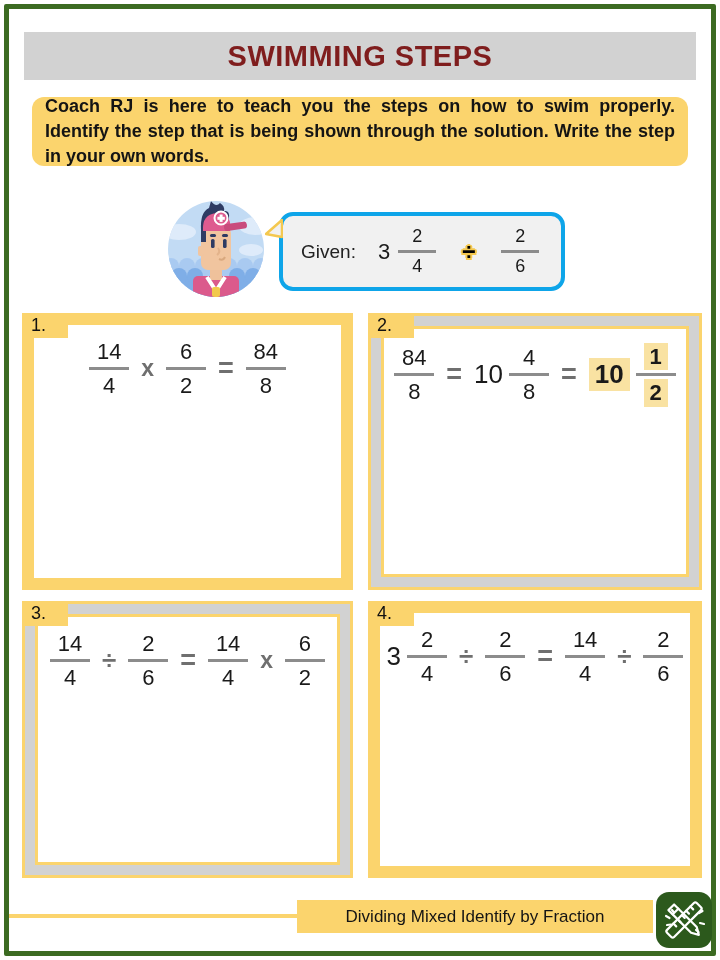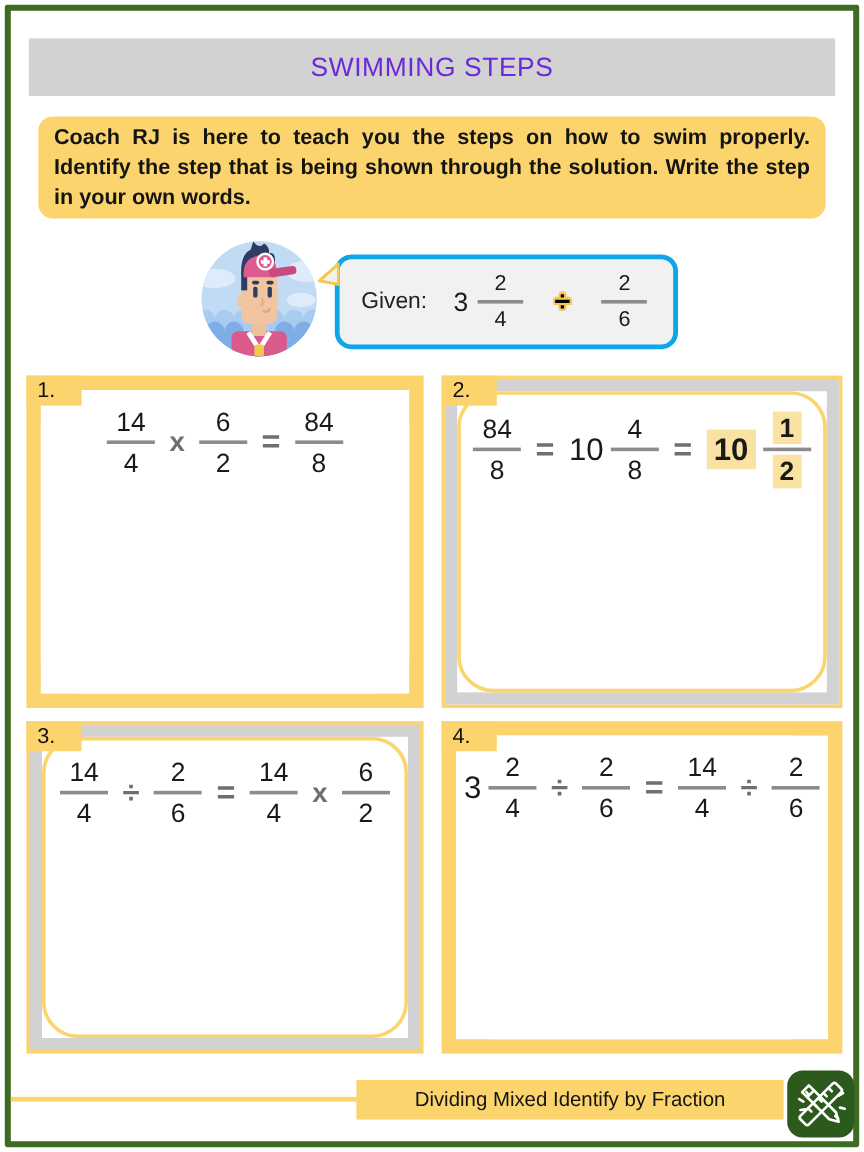--- a/index.html
+++ b/index.html
@@ -11,23 +11,23 @@
     --op-gray:#6F6F6F;
     --bar-gray:#8C8C8C;
   }
   *{margin:0;padding:0;box-sizing:border-box;}
   html,body{background:#fff;}
   body{font-family:"Liberation Sans",sans-serif;color:#111;}
   .page{position:relative;width:720px;height:960px;background:#fff;overflow:hidden;}
   .green-frame{position:absolute;left:4px;top:4px;right:4px;bottom:4px;border:5px solid var(--green);border-radius:2px;pointer-events:none;}
 
   .header{position:absolute;left:24px;top:32px;width:672px;height:48px;background:#D2D2D2;display:flex;align-items:center;justify-content:center;}
-  .header h1{font-size:22px;font-weight:normal;letter-spacing:.5px;color:#6d28d9;}
-
-  .instructions{position:absolute;left:32px;top:97px;width:656px;height:85px;background:var(--yellow);border-radius:12px;padding:5px 13px;display:flex;align-items:center;}
+  .header h1{font-size:29px;font-weight:bold;letter-spacing:.5px;color:#7f1d1d;}
+
+  .instructions{position:absolute;left:32px;top:97px;width:656px;height:69px;background:var(--yellow);border-radius:12px;padding:5px 13px;display:flex;align-items:center;}
   .instructions p{font-size:18px;font-weight:bold;line-height:25px;text-align:justify;color:#141414;}
 
   .coach-row{position:absolute;left:0;top:196px;width:720px;height:110px;}
   .avatar{position:absolute;left:167px;top:4px;width:98px;height:98px;}
   .bubble{position:absolute;left:279px;top:16px;width:286px;height:79px;background:#F1F1F1;border:4px solid #0ea5e9;border-radius:14px;display:flex;align-items:center;padding:0 18px;}
   .bubble-tail{position:absolute;left:265px;top:22px;width:18px;height:22px;z-index:2;}
   .given-label{font-size:19px;color:#222;margin-right:22px;}
   .bubble .equation{gap:26px;}
   .bubble .frac .num,.bubble .frac .den{font-size:18px;}
   .bubble .frac{min-width:38px;}
@@ -46,21 +46,21 @@
   .op-x{font-size:23px;font-weight:800;}
   .op-div{font-size:26px;}
   .hl .num,.hl .den{background:var(--hl-yellow);font-weight:bold;padding:1px 6px;}
   .whole.hl-w{background:var(--hl-yellow);font-weight:bold;padding:1px 6px;}
 
   .box{position:absolute;background:#fff;}
   .box.yellow{border:12px solid var(--yellow);}
   .box.gray{border:3px solid var(--yellow);}
   .box.gray .mid{width:100%;height:100%;border:10px solid var(--frame-gray);}
   .box.gray .inner{width:100%;height:100%;border:3px solid var(--yellow);}
-  .box .inner{width:100%;height:100%;background:#fff;padding-top:8px;border-radius:30px;}
+  .box .inner{width:100%;height:100%;background:#fff;padding-top:8px;}
   .box .equation{margin-top:6px;}
   .tab{position:absolute;z-index:3;background:var(--yellow);width:46px;height:25px;font-size:18px;line-height:25px;padding-left:9px;color:#111;}
   .box.yellow .tab{left:-12px;top:-12px;}
   .box.gray .tab{left:-3px;top:-3px;}
   #box1{left:22px;top:313px;width:331px;height:277px;}
   #box2{left:368px;top:313px;width:334px;height:277px;}
   #box3{left:22px;top:601px;width:331px;height:277px;}
   #box4{left:368px;top:601px;width:334px;height:277px;}
 
   .footer-line{position:absolute;left:9px;top:914px;width:289px;height:4px;background:var(--yellow);}

